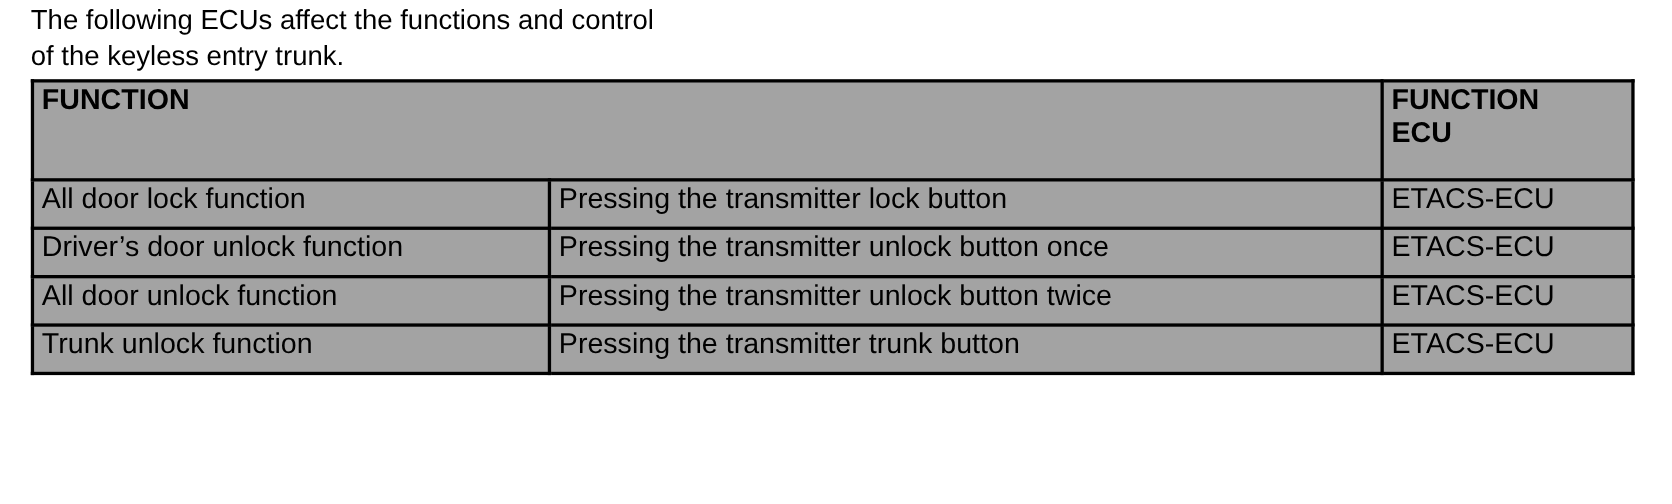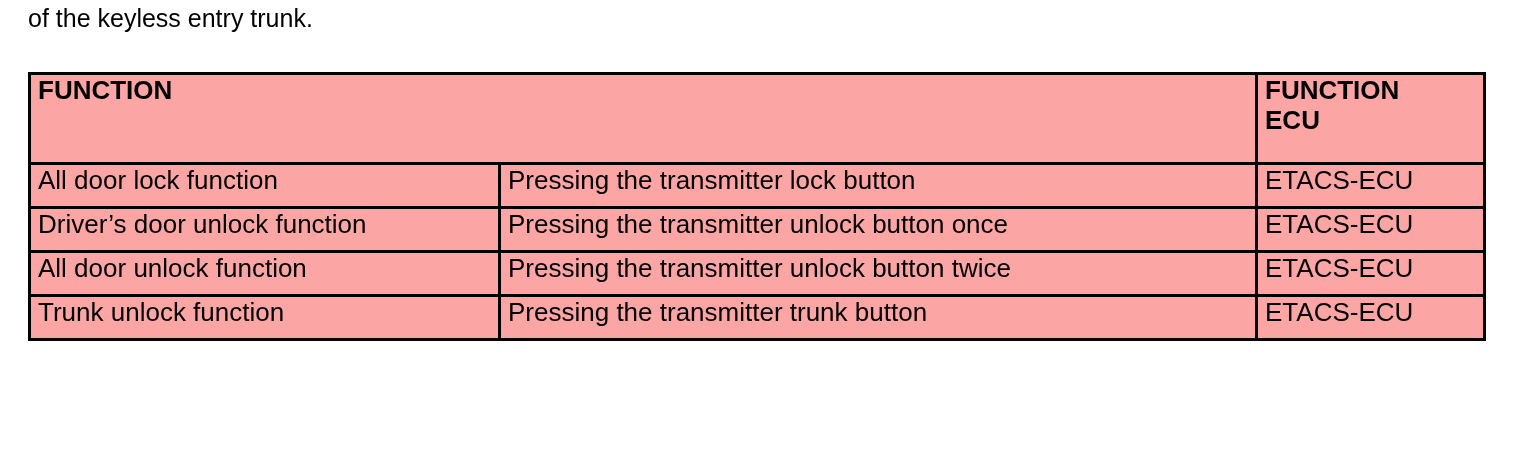--- a/index.html
+++ b/index.html
@@ -45,21 +45,21 @@
     table-layout: fixed;
     background: #ffffff;
   }
   .ecu-table td {
     border: 3px solid #000000;
     padding: 0 0 0 7px;
     vertical-align: top;
     font-size: 26px;
     line-height: 30px;
     color: #000000;
-    background: #fca5a5;
+    background: #a3a3a3;
     white-space: nowrap;
   }
 
   
   col.c-func    { width: 470px; }
   col.c-cond    { width: 757px; }
   col.c-ecu     { width: 228px; }
 
   
   .hdr-cell {
@@ -78,20 +78,21 @@
   
   .thin-top { border-top-width: 2px; }
   .thin-bottom { border-bottom-width: 2px; }
 </style>
 </head>
 <body>
 
 <div class="page">
 
   <div class="intro">
+    <span class="intro-line">The following ECUs affect the functions and control</span>
     <span class="intro-line">of the keyless entry trunk.</span>
   </div>
 
   <table class="ecu-table">
     <colgroup>
       <col class="c-func">
       <col class="c-cond">
       <col class="c-ecu">
     </colgroup>
     <tbody>

